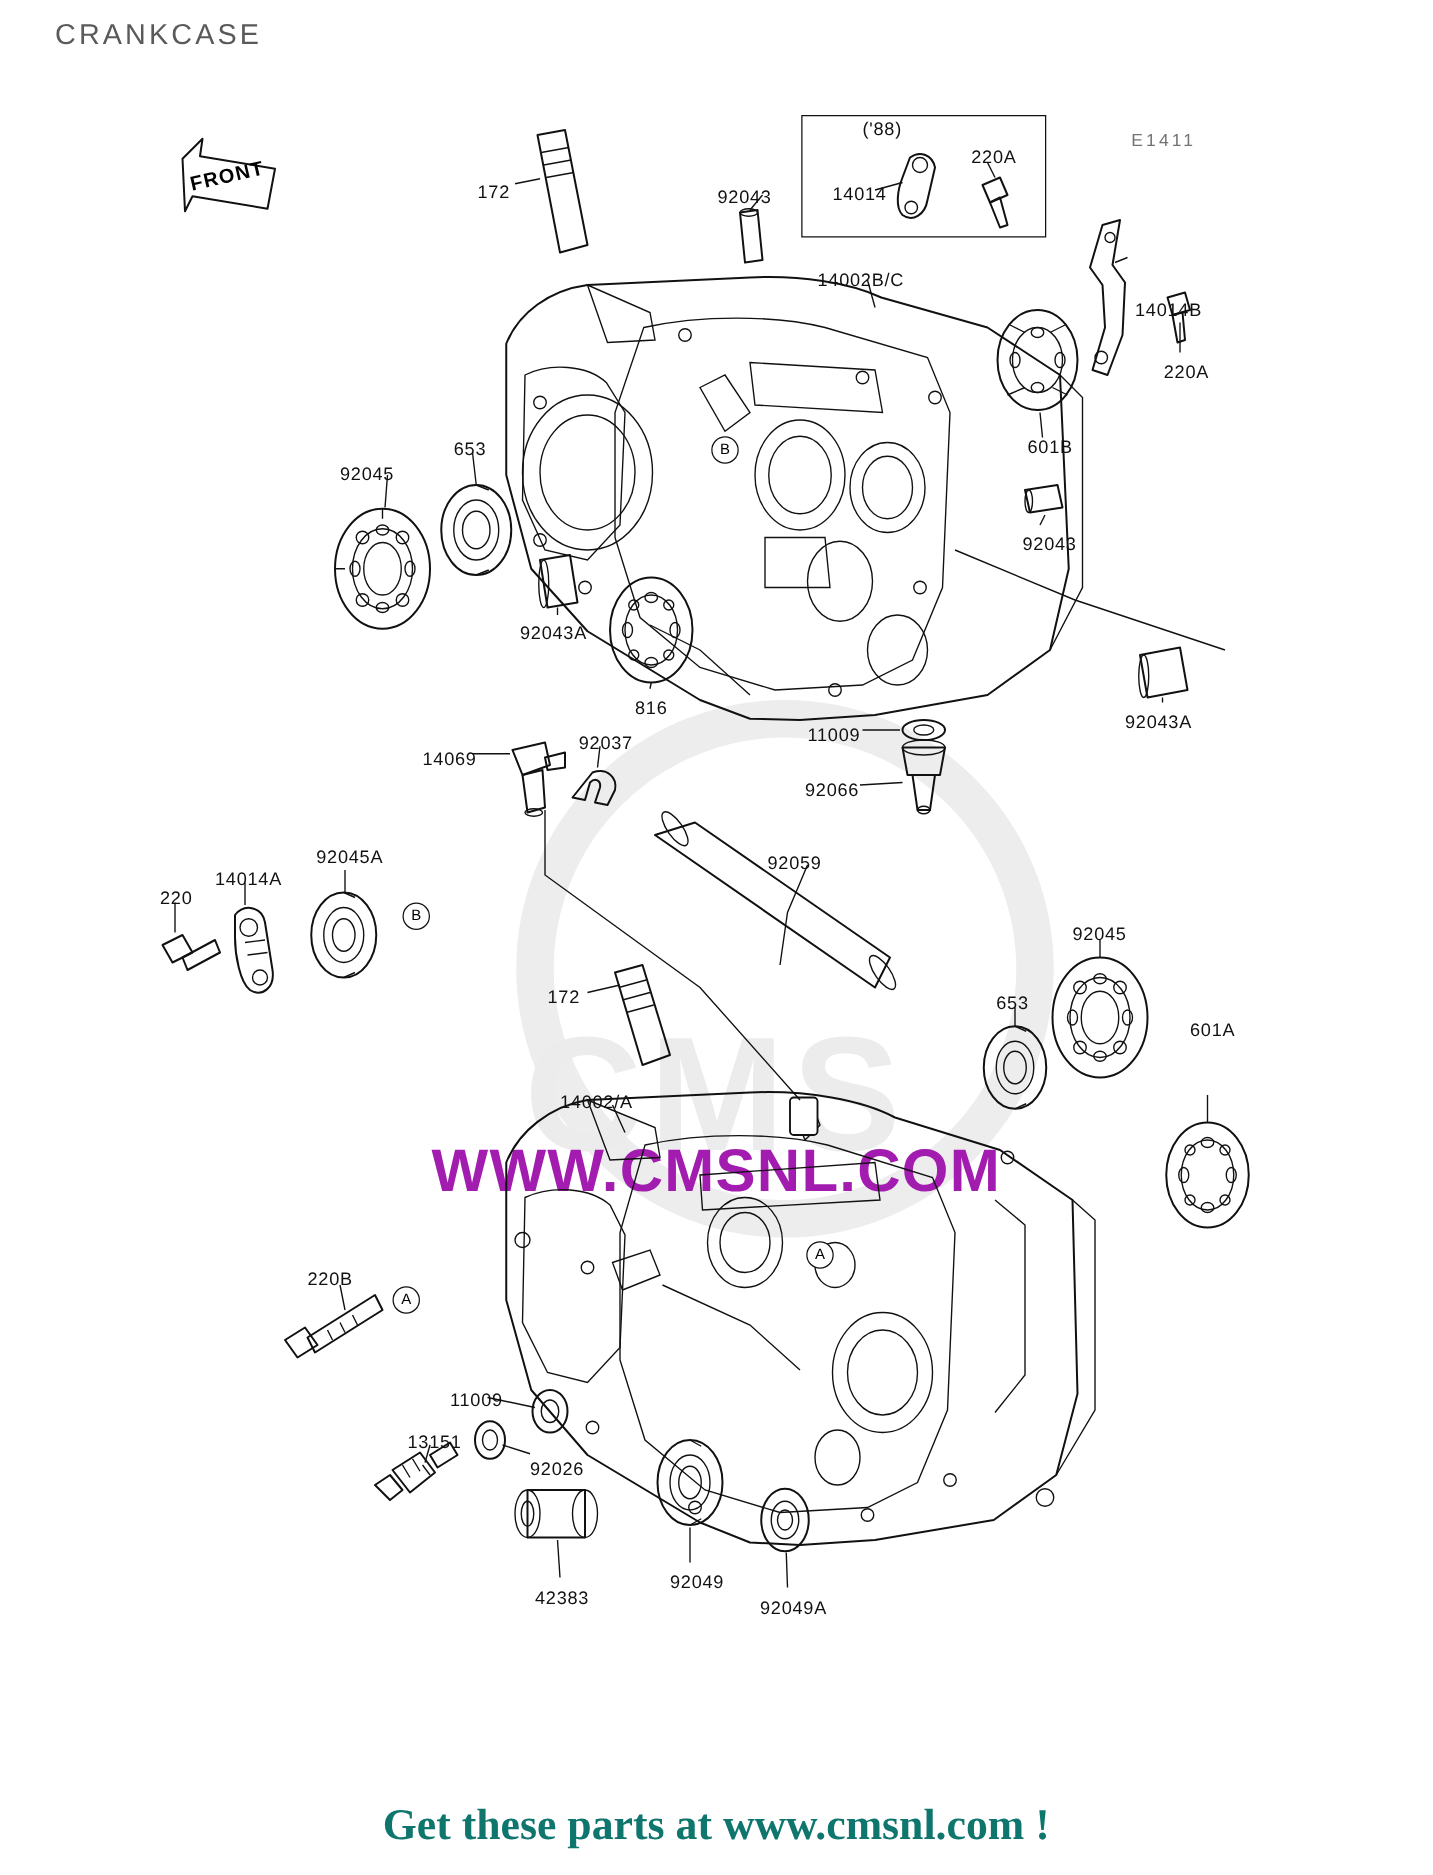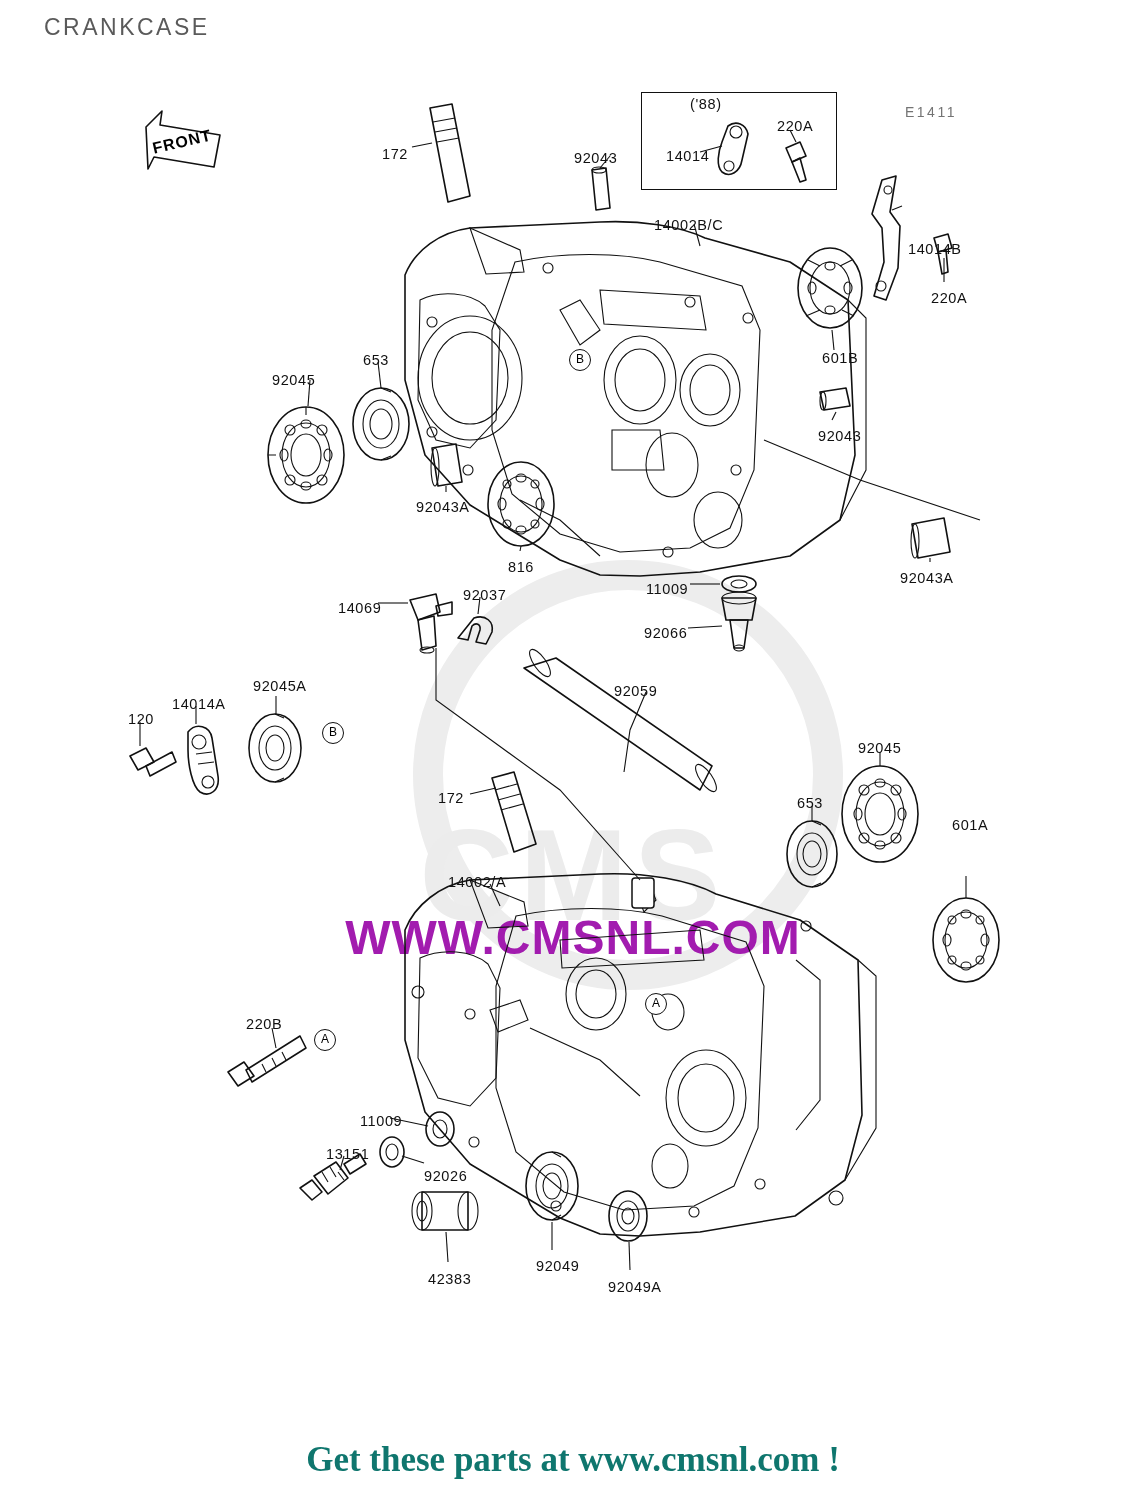--- a/index.html
+++ b/index.html
@@ -491,21 +491,21 @@
 <div class="label" style="left:416px; top:499px;">92043A</div>
 <div class="label" style="left:508px; top:559px;">816</div>
 <div class="label" style="left:900px; top:570px;">92043A</div>
 <div class="label" style="left:646px; top:581px;">11009</div>
 <div class="label" style="left:644px; top:625px;">92066</div>
 <div class="label" style="left:338px; top:600px;">14069</div>
 <div class="label" style="left:463px; top:587px;">92037</div>
 <div class="label" style="left:614px; top:683px;">92059</div>
 <div class="label" style="left:253px; top:646px;margin-top:32px;">92045A</div>
 <div class="label" style="left:172px; top:696px;">14014A</div>
-<div class="label" style="left:128px; top:711px;">120</div>
+<div class="label" style="left:128px; top:711px;">220</div>
 <div class="label" style="left:858px; top:740px;">92045</div>
 <div class="label" style="left:797px; top:795px;">653</div>
 <div class="label" style="left:438px; top:790px;">172</div>
 <div class="label" style="left:952px; top:817px;">601A</div>
 <div class="label" style="left:448px; top:874px;">14002/A</div>
 <div class="label" style="left:246px; top:1016px;">220B</div>
 <div class="label" style="left:360px; top:1113px;">11009</div>
 <div class="label" style="left:326px; top:1146px;">13151</div>
 <div class="label" style="left:424px; top:1168px;">92026</div>
 <div class="label" style="left:428px; top:1271px;">42383</div>

